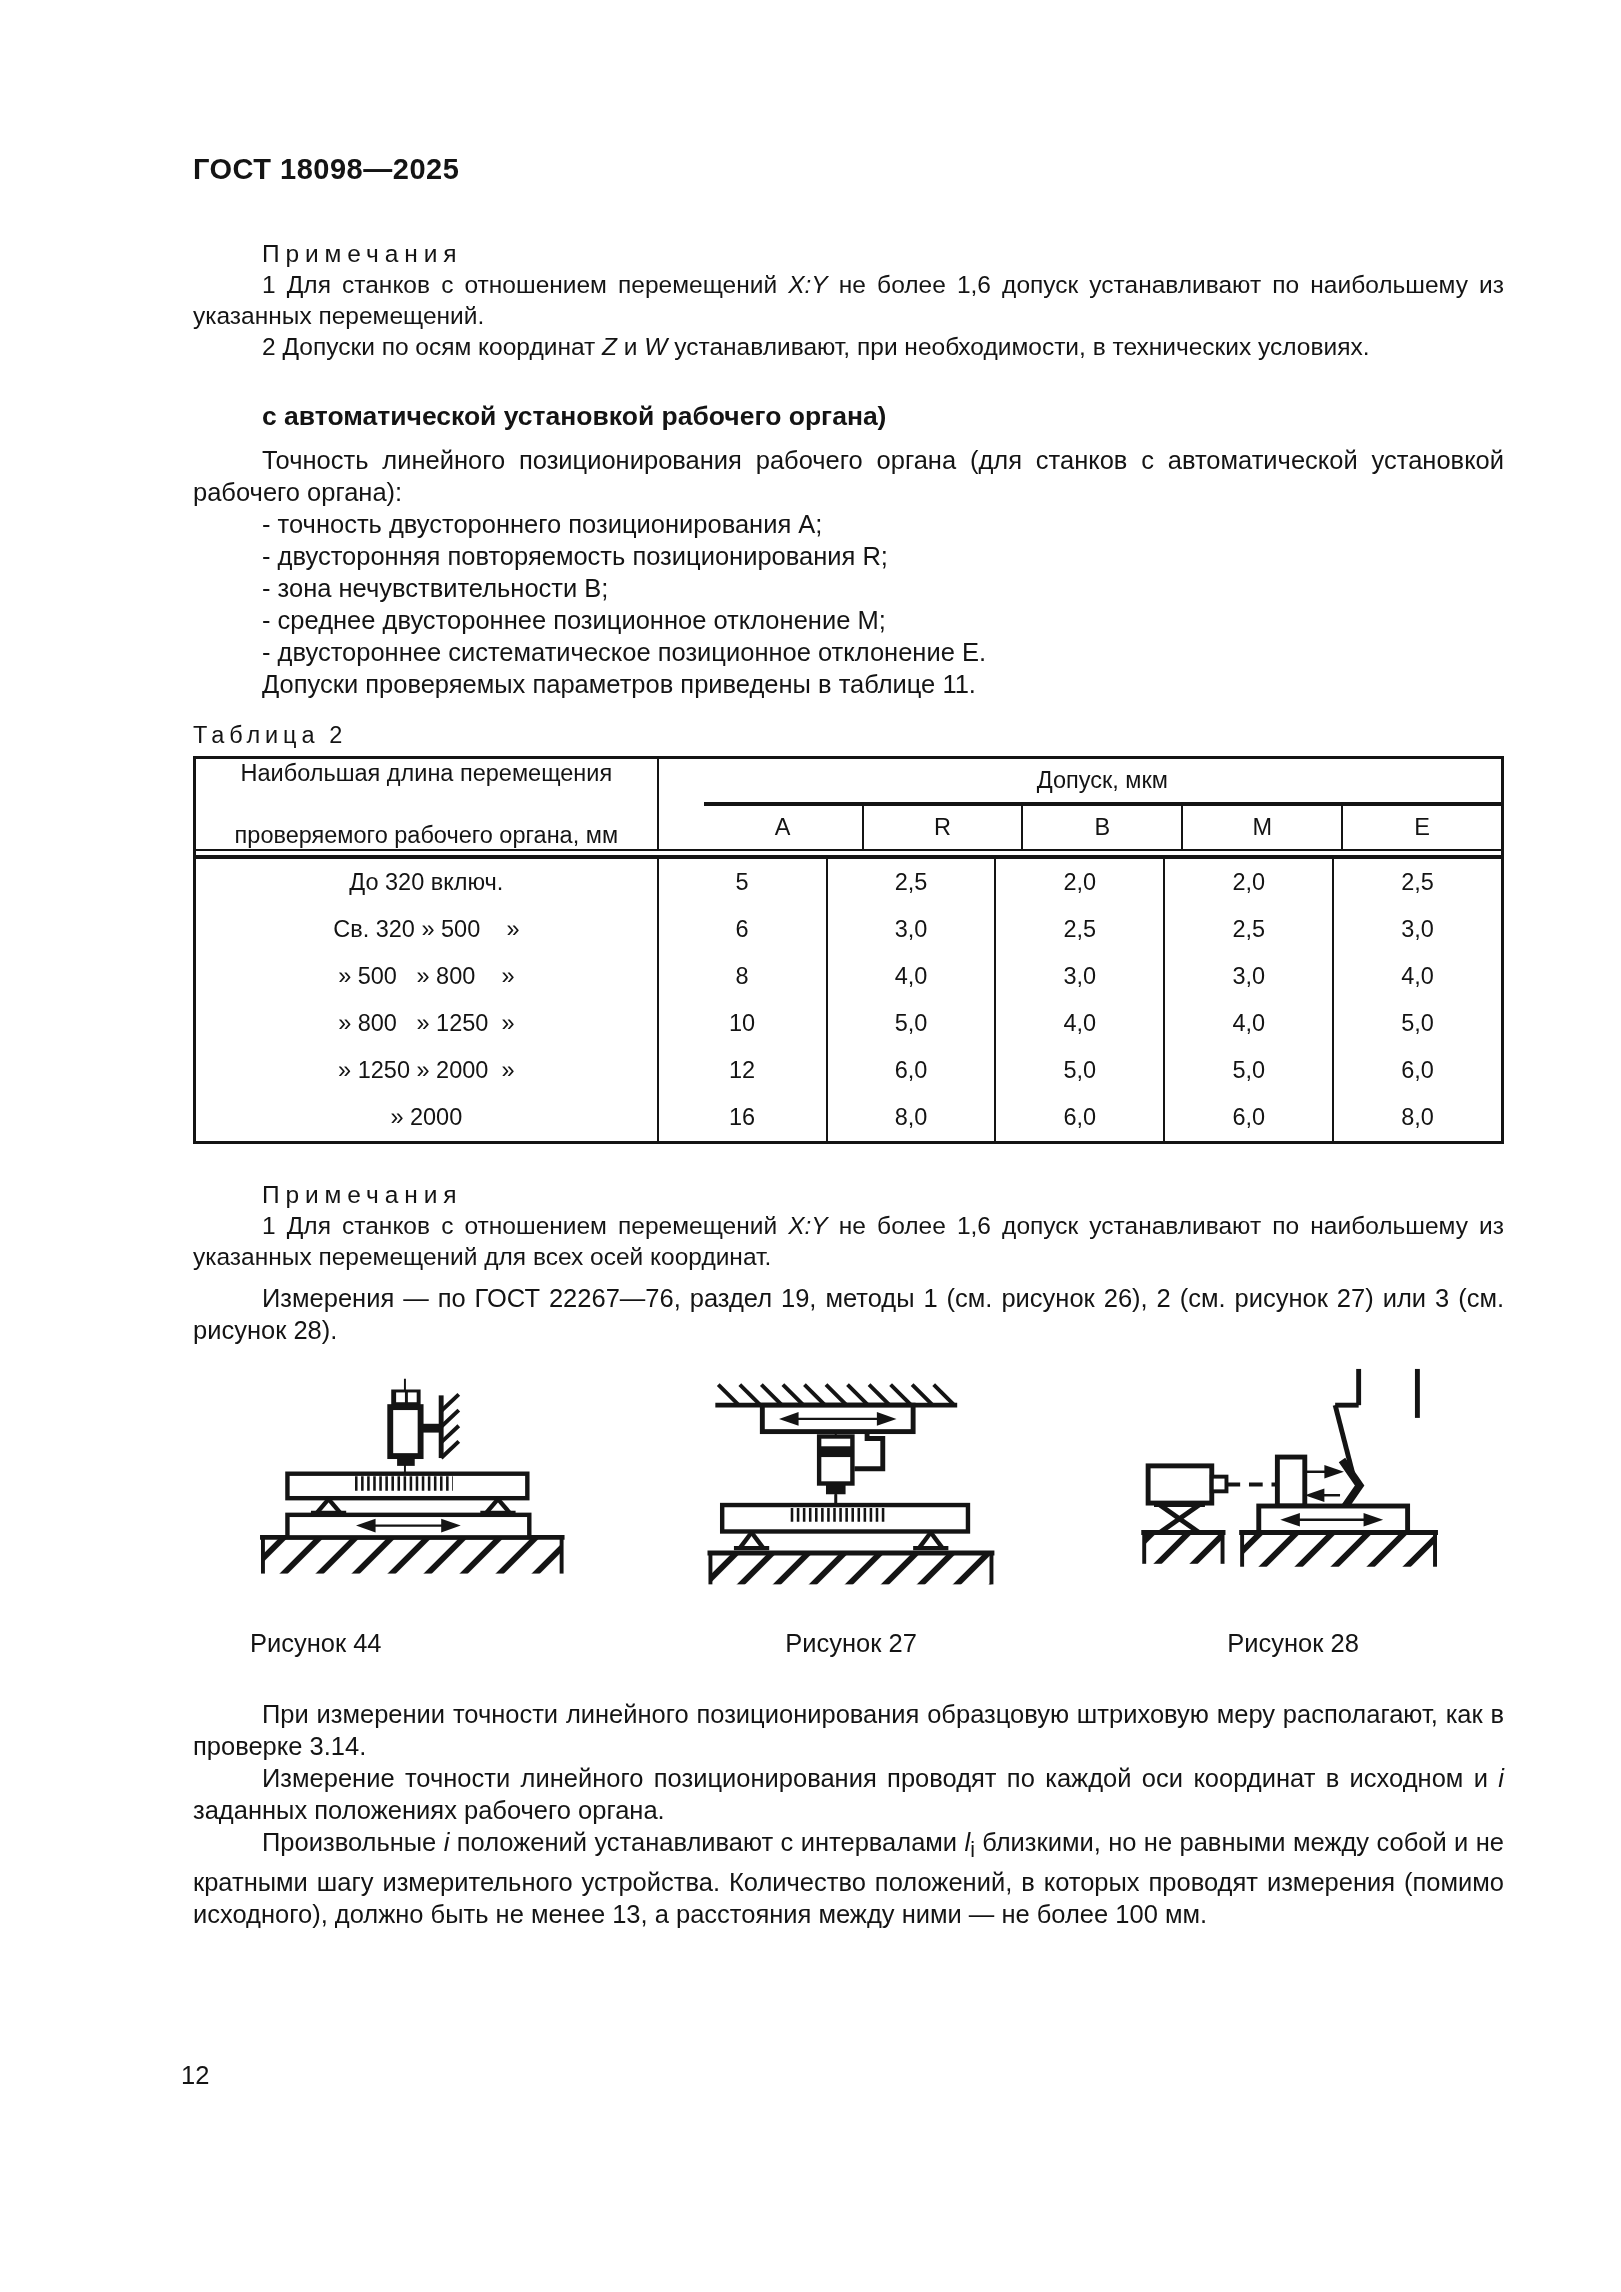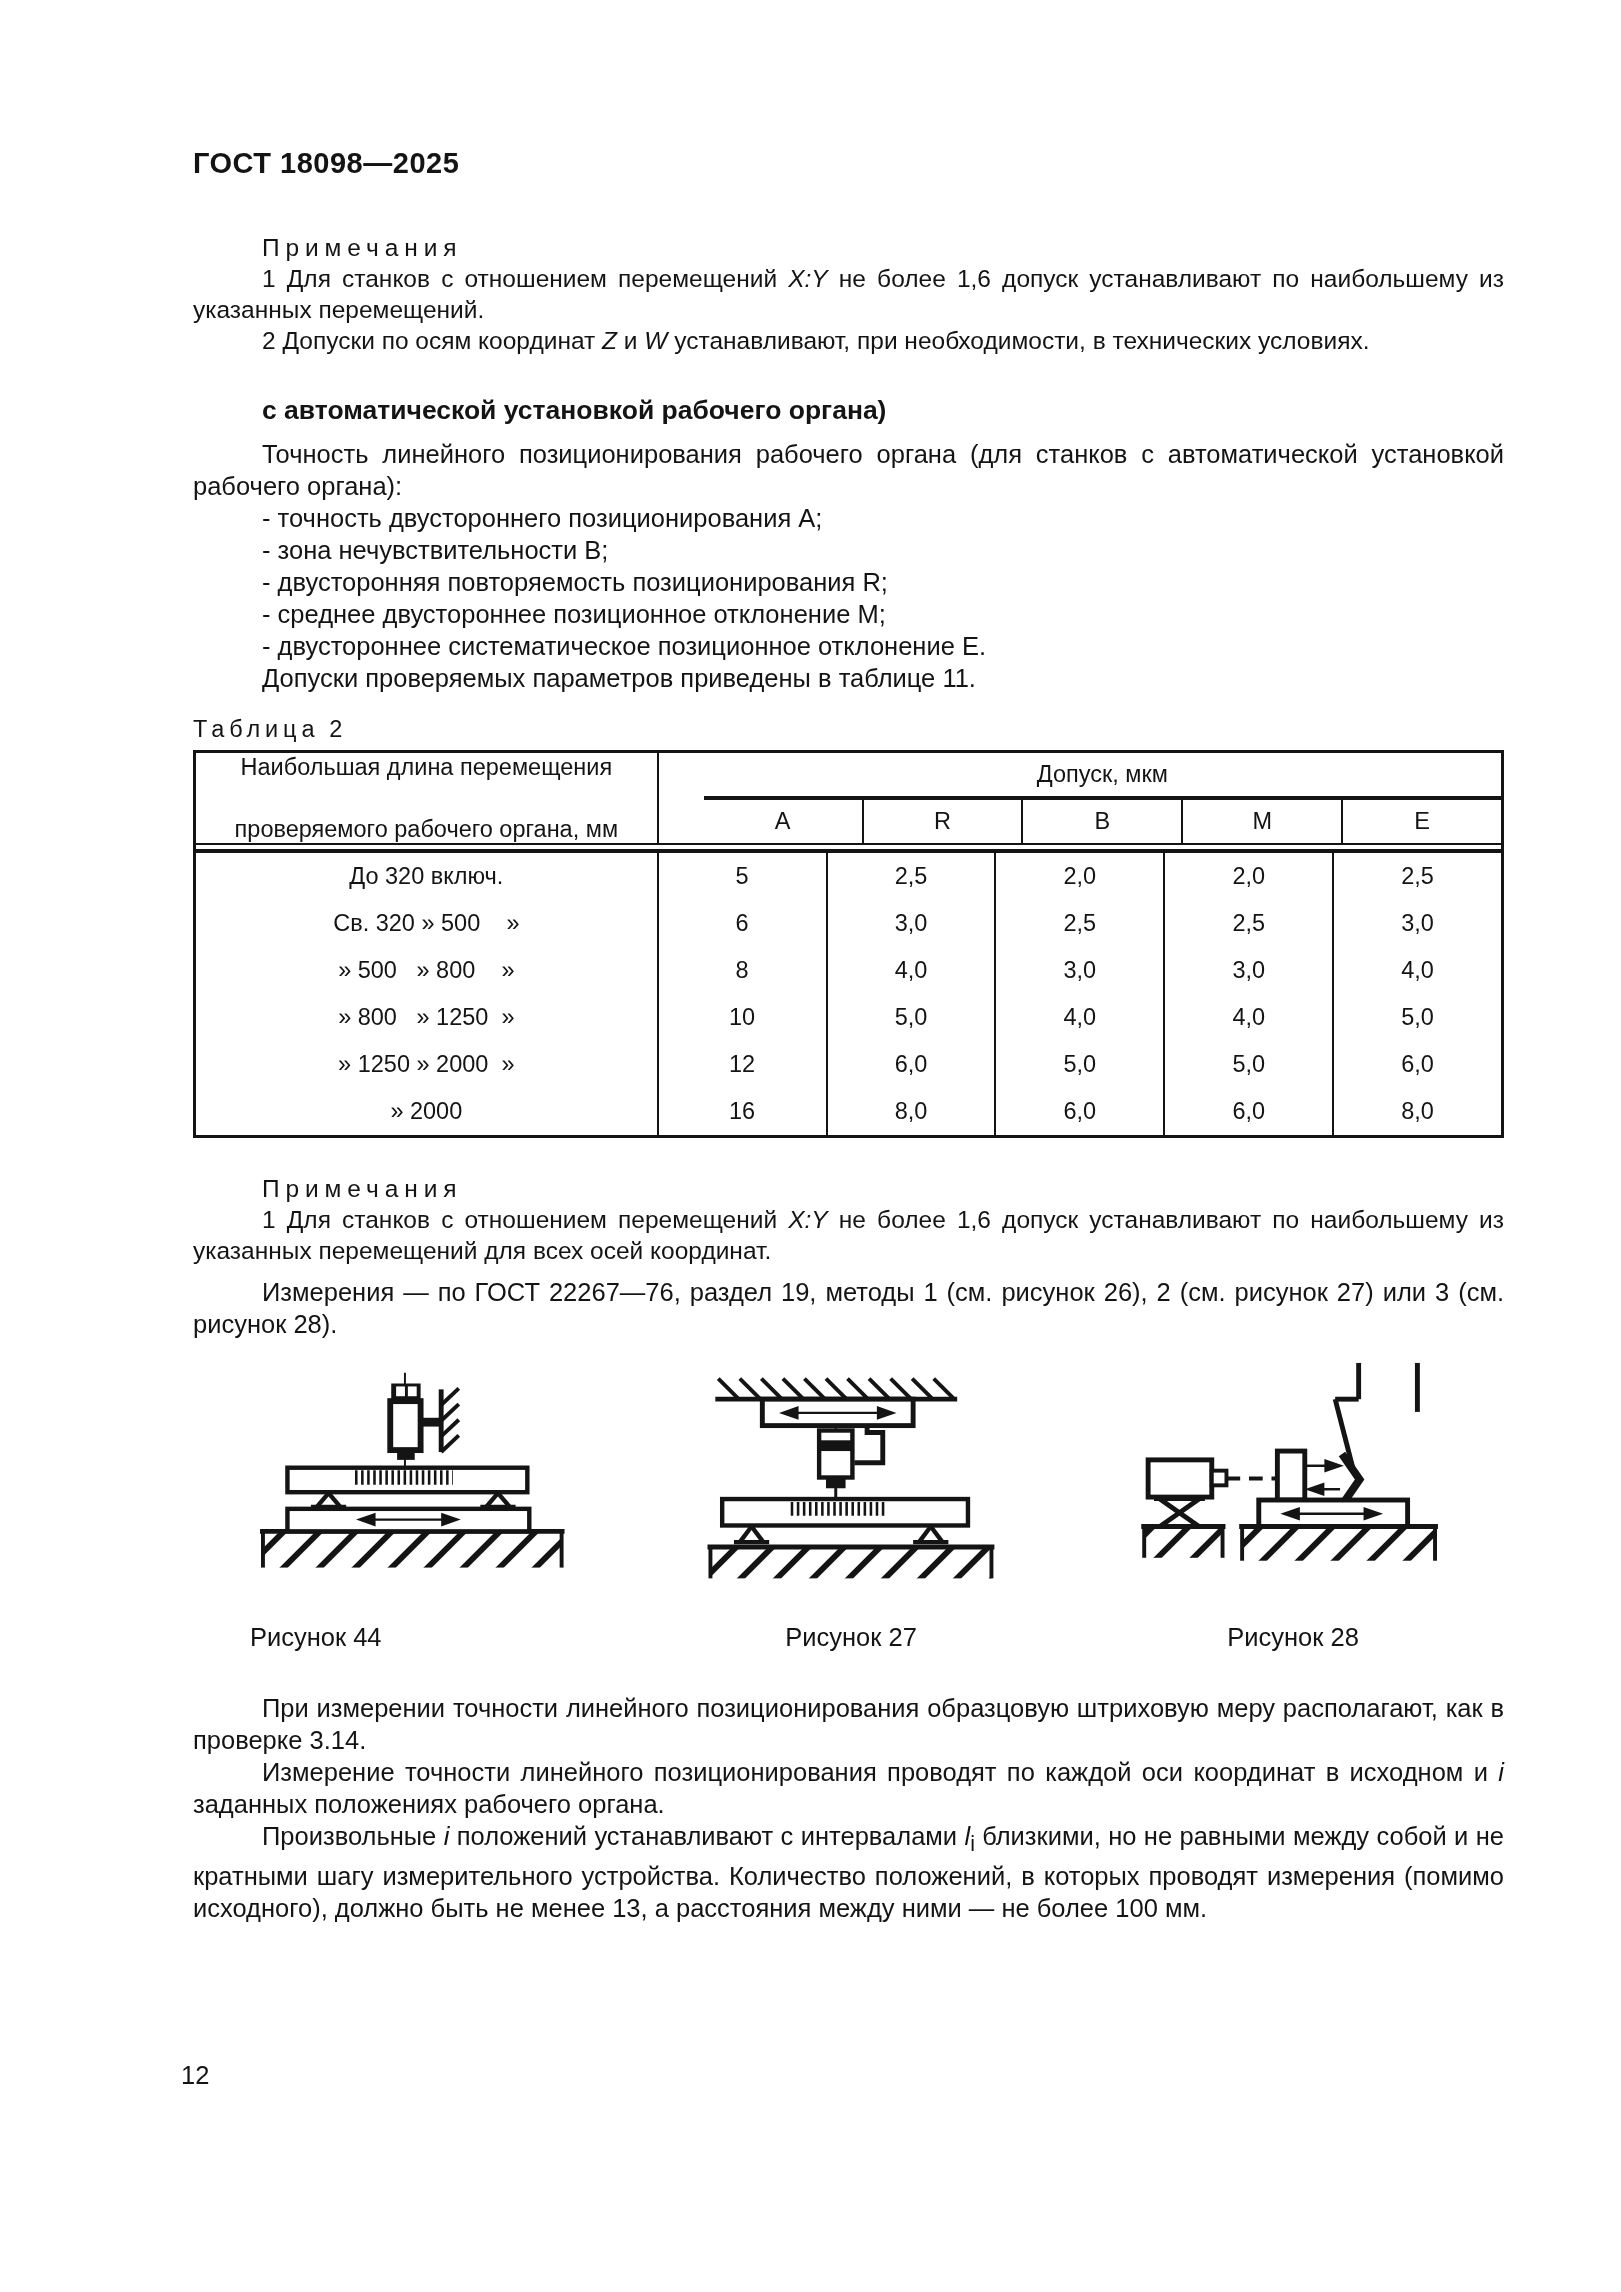--- a/index.html
+++ b/index.html
@@ -1,21 +1,21 @@
 <!DOCTYPE html>
 <html><head>
 <meta charset="utf-8">
 <style>
   html,body { margin:0; padding:0; }
   body {
     width:1621px; height:2293px; background:#ffffff; position:relative;
     font-family:"Liberation Sans", sans-serif; color:#141414;
     -webkit-font-smoothing:antialiased;
   }
-  .content { position:absolute; left:193px; top:0; width:1311px; }
+  .content { position:absolute; left:193px; top:6px; width:1311px; }
 
   .doc-code { margin-top:147px; font-size:29px; font-weight:bold; letter-spacing:0.5px; }
 
   .notes-block { font-size:24.5px; line-height:31px; }
   .nb1 { margin-top:52px; }
   .nb2 { margin-top:35px; }
   .note-title { padding-left:69px; letter-spacing:5.9px; }
   .note-p { text-align:justify; text-indent:69px; margin:0; }
   .note-p i, .para i { font-style:italic; }
 
@@ -74,22 +74,22 @@
     <p class="note-p"><span>1 Для станков с отношением перемещений </span><i>X:Y</i><span> не более 1,6 допуск устанавливают по наибольшему из указанных перемещений.</span></p>
     <p class="note-p"><span>2 Допуски по осям координат </span><i>Z</i><span> и </span><i>W</i><span> устанавливают, при необходимости, в технических условиях.</span></p>
   </div>
 
   <div class="sec-heading">
     <div>с автоматической установкой рабочего органа)</div>
   </div>
 
   <p class="para intro">Точность линейного позиционирования рабочего органа (для станков с автоматической установкой рабочего органа):</p>
   <div class="li">- точность двустороннего позиционирования А;</div>
+  <div class="li">- двусторонняя повторяемость позиционирования R;</div>
   <div class="li">- зона нечувствительности В;</div>
-  <div class="li">- двусторонняя повторяемость позиционирования R;</div>
   <div class="li">- среднее двустороннее позиционное отклонение М;</div>
   <div class="li">- двустороннее систематическое позиционное отклонение Е.</div>
   <div class="outro">Допуски проверяемых параметров приведены в таблице 11.</div>
 
   <div class="tbl-label">
     <span class="w">Таблица</span><span class="n">2</span>
   </div>
 
   <div class="tbl">
     <div class="t-head">

